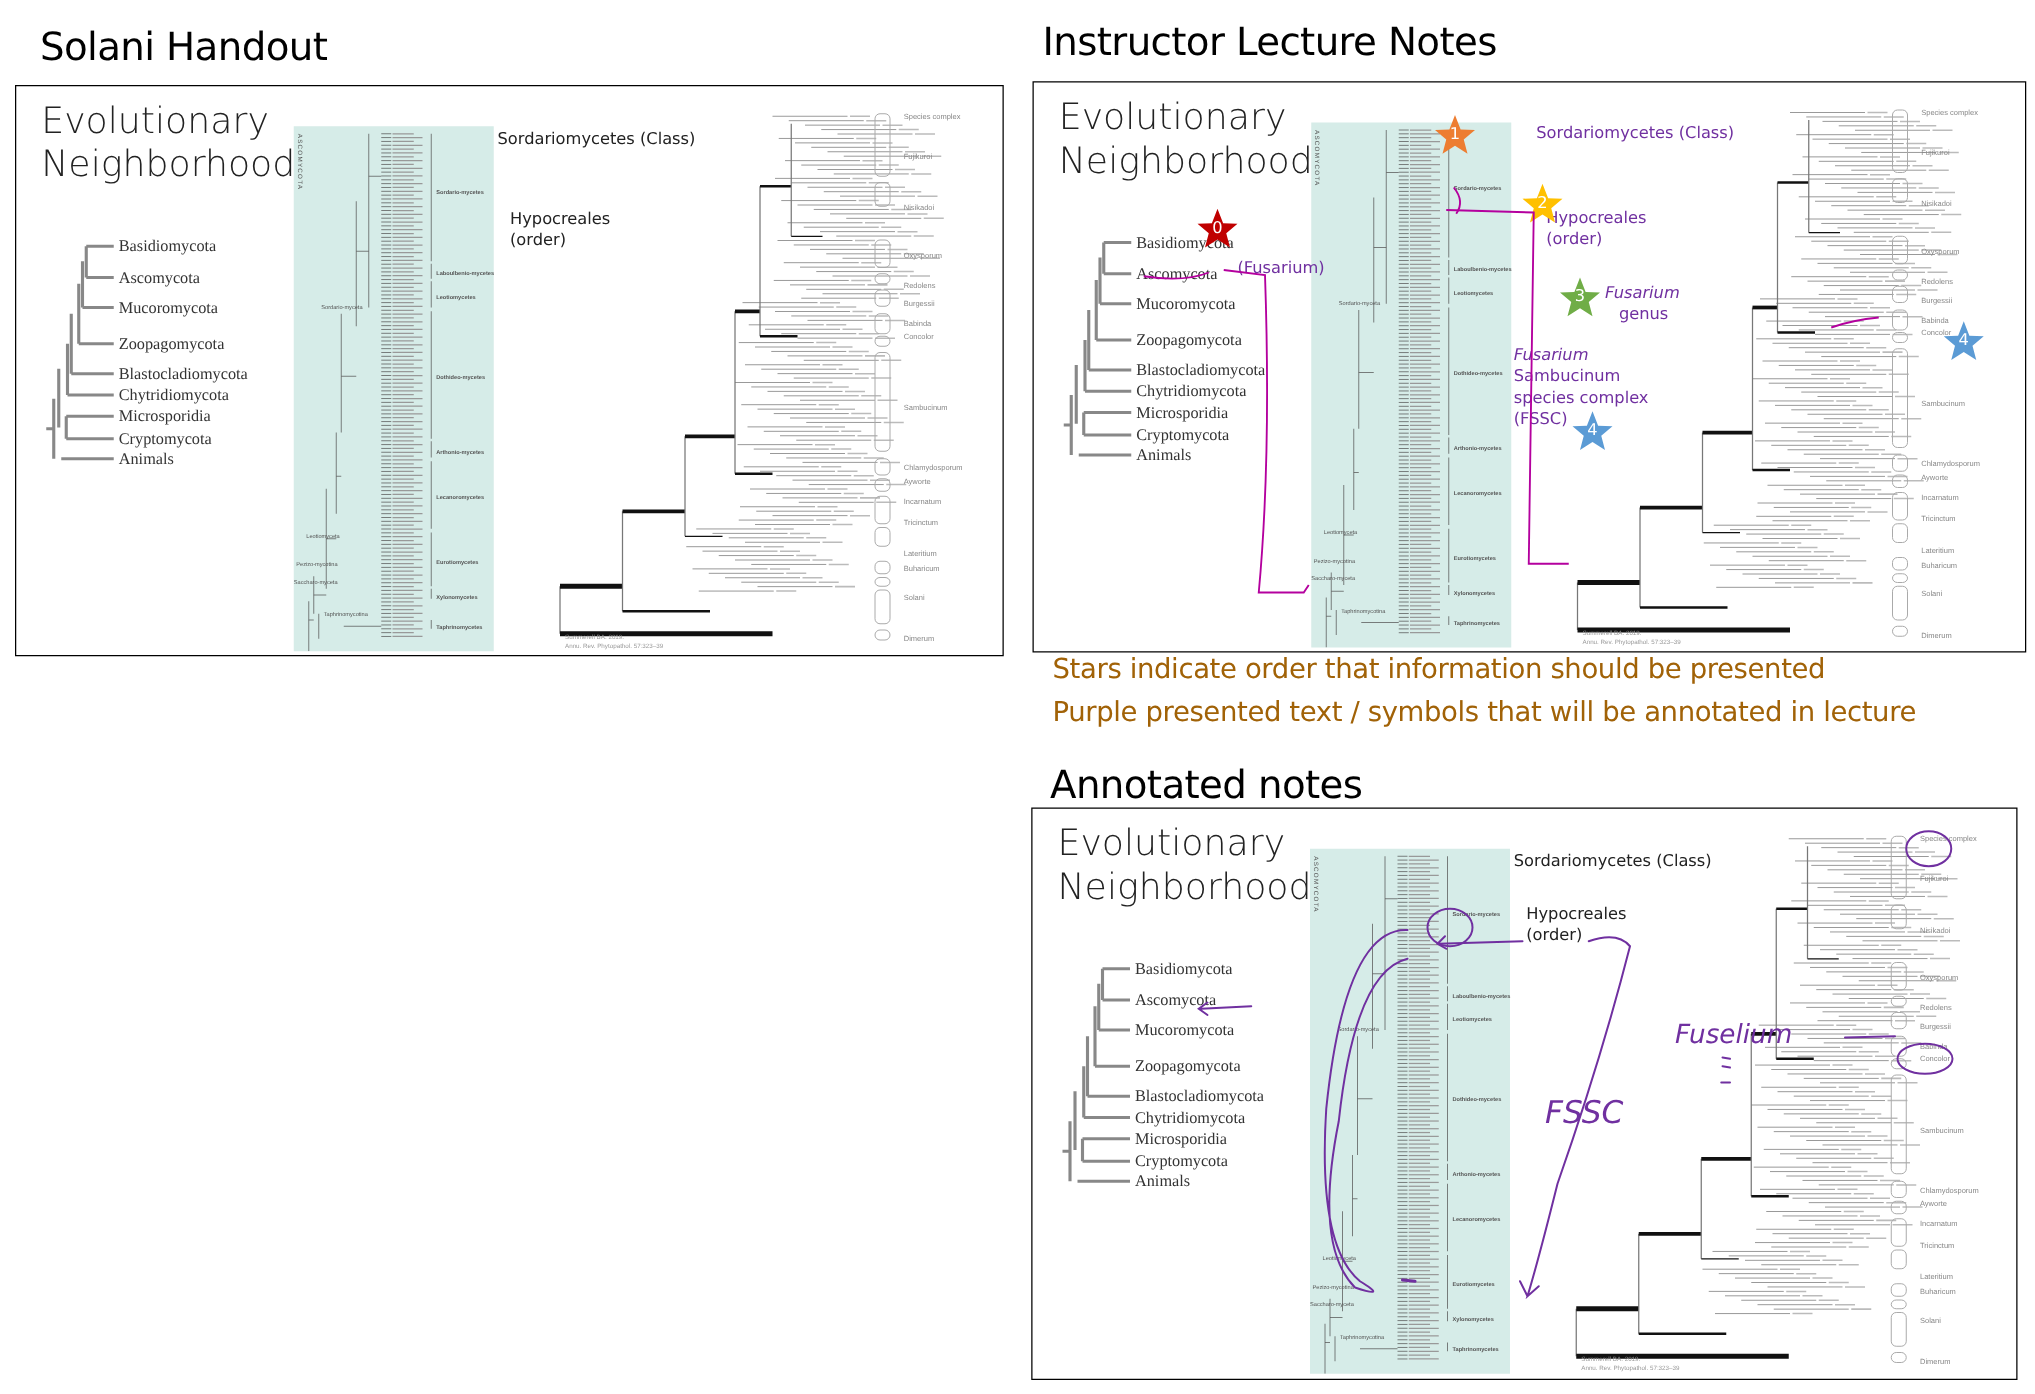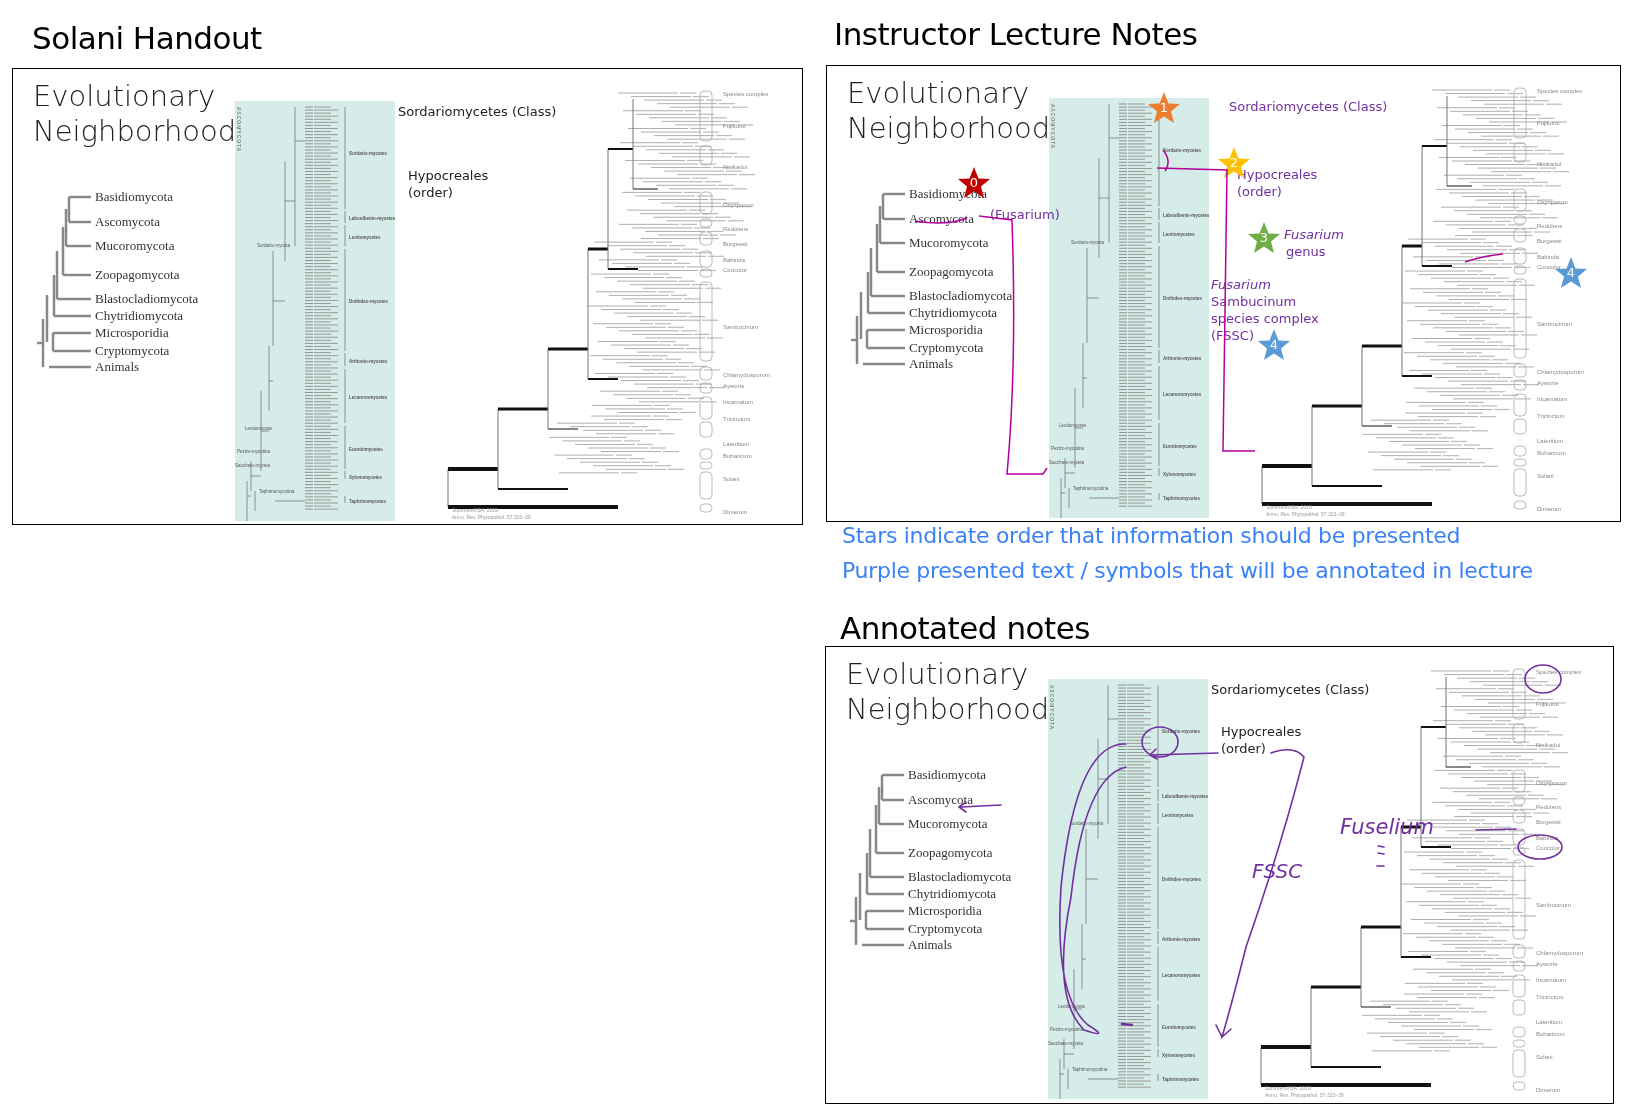--- a/index.html
+++ b/index.html
@@ -1,18 +1,18 @@
 <!DOCTYPE html>
 <html><head>
 <meta charset="utf-8">
 <style>
   html,body{margin:0;padding:0;background:#ffffff;}
   body{width:1628px;height:1115px;position:relative;overflow:hidden;font-family:"Liberation Sans",sans-serif;color:#000;}
   .heading{position:absolute;font-family:"DejaVu Sans",sans-serif;font-size:31px;color:#000;white-space:nowrap;letter-spacing:-0.5px;}
-  .note{position:absolute;font-family:"DejaVu Sans",sans-serif;font-size:22px;color:#3b82f6;white-space:nowrap;letter-spacing:-0.3px;}
+  .note{position:absolute;font-family:"DejaVu Sans",sans-serif;font-size:22px;color:#a16207;white-space:nowrap;letter-spacing:-0.3px;}
   .panel{position:absolute;border:1.5px solid #000;background:#fff;overflow:hidden;}
   .slide-title{position:absolute;left:20px;top:10px;font-family:"DejaVu Sans",sans-serif;font-size:29px;line-height:35px;color:#222;font-weight:300;}
   .slide-title div{white-space:nowrap;}
   .divtree{position:absolute;left:20px;top:118px;width:200px;height:200px;}
   .divlabel{position:absolute;left:62px;font-family:"Liberation Serif",serif;font-size:13px;color:#333;white-space:nowrap;}
   .teal{position:absolute;background:#d6ece8;}
   .teal svg{position:absolute;left:0;top:0;}
   .hdr{position:absolute;font-family:"DejaVu Sans",sans-serif;font-size:13px;color:#222;white-space:nowrap;line-height:17px;}
   .purple{color:#7030a0;}
   .ital{font-style:italic;}
@@ -1266,21 +1266,21 @@
       <div class="cite" style="left: 14px; top: 425px;">Annu. Rev. Phytopathol. 57:323–39</div>
     </div>
     <div class="hdr purple" style="left: 163px; top: 140px; font-size: 13px;">(Fusarium)</div>
     <div class="hdr purple" style="left: 402px; top: 32px;">Sordariomycetes (Class)</div>
     <div class="hdr purple" style="left: 410px; top: 100px;">
       <div>Hypocreales</div>
       <div>(order)</div>
     </div>
     <div class="hdr purple" style="left: 457px; top: 160px;">
       <div class="ital">Fusarium</div>
-      <div style="padding-left: 2px;">genus</div>
+      <div style="padding-left: 2px; text-align: center;">genus</div>
     </div>
     <div class="hdr purple" style="left: 384px; top: 210px;">
       <div class="ital">Fusarium</div>
       <div>Sambucinum</div>
       <div>species complex</div>
       <div>(FSSC)</div>
     </div>
     <div class="star" style="left: 130px; top: 100px;"><svg viewBox="0 0 34 34">
         <polygon points="17,1 21.5,12.5 33,13 24,20.5 27,32 17,25.5 7,32 10,20.5 1,13 12.5,12.5" fill="#c00000"></polygon>
       </svg><span>0</span></div>
@@ -1933,14 +1933,14 @@
         <path d="M300,97 Q250,95 235,240 Q228,350 262,378 Q285,392 258,383 Q225,350 245,250 Q258,130 300,120"></path>
         <path d="M296,377 L306,378" stroke-width="2.5"></path>
         <path d="M445,106 Q468,98 478,110 Q455,200 420,300 Q405,360 396,390 L405,382 M396,390 L390,378"></path>
         <ellipse cx="717" cy="32" rx="18" ry="14"></ellipse>
         <ellipse cx="714" cy="200" rx="22" ry="12"></ellipse>
         <path d="M650,183 L690,182"></path>
         <path d="M552,199 L558,200 M552,206 L558,207 M551,219 L558,219"></path>
       </g>
     </svg>
     <div class="hand" style="left: 514px; top: 168px; font-size: 21px; font-style: italic;">Fuselium</div>
-    <div class="hand" style="left: 410px; top: 212px; font-size: 20px; font-style: italic; margin-left: 16px;">FSSC</div>
+    <div class="hand" style="left: 410px; top: 228px; font-size: 25px; font-style: italic;">FSSC</div>
   </div>
 
 </body></html>

